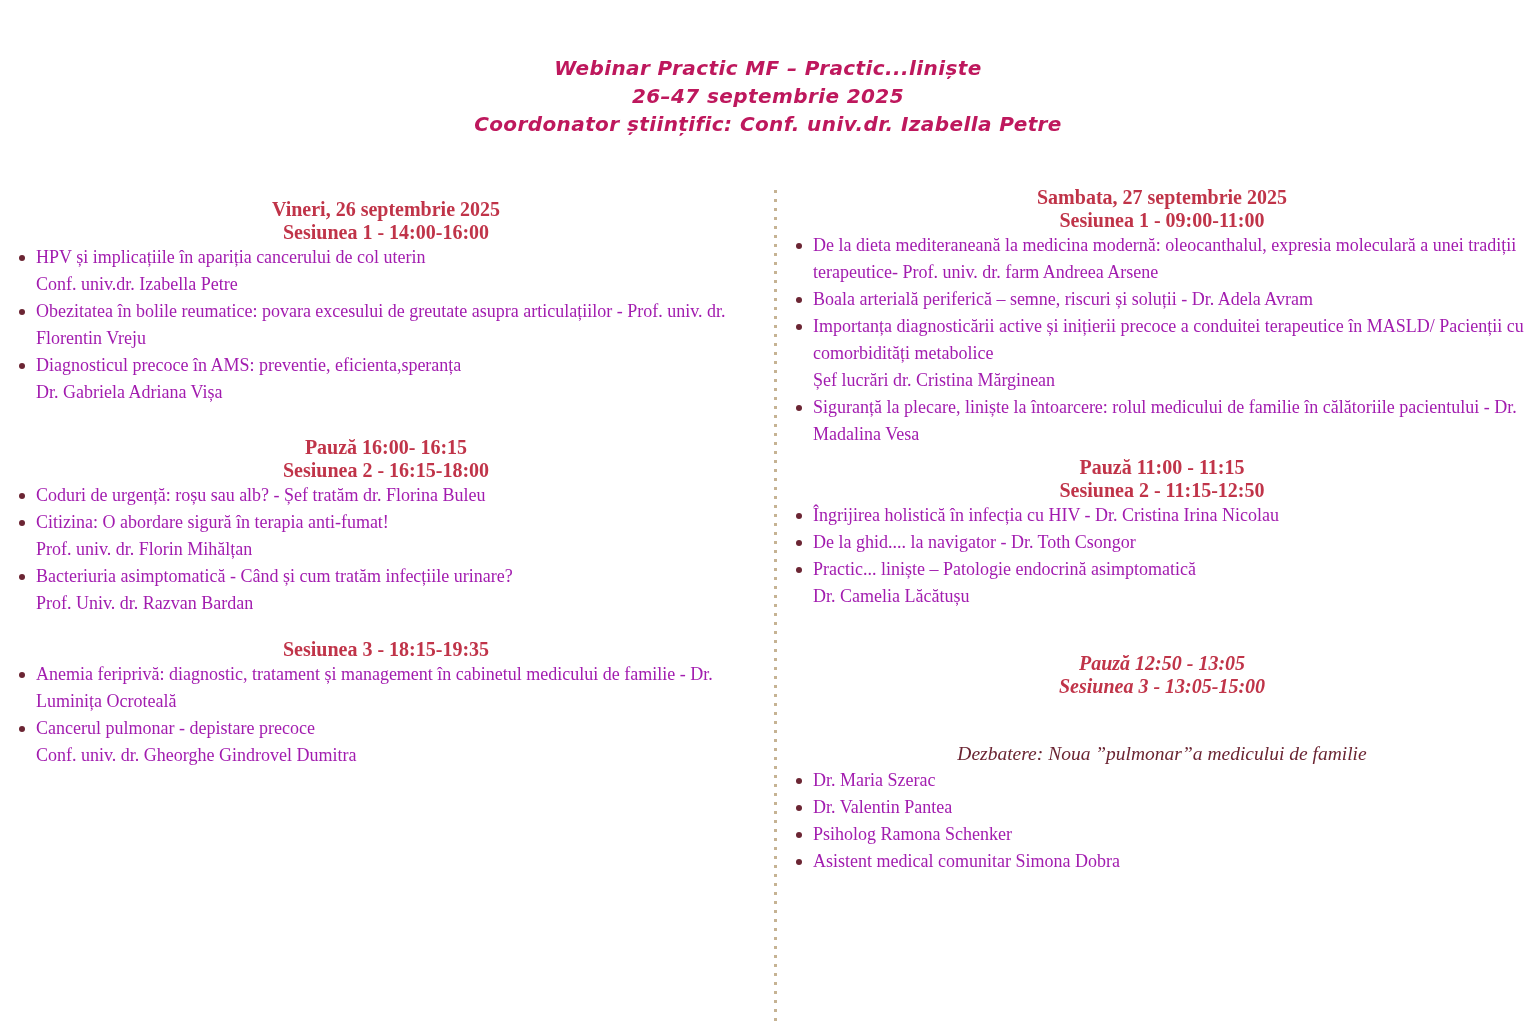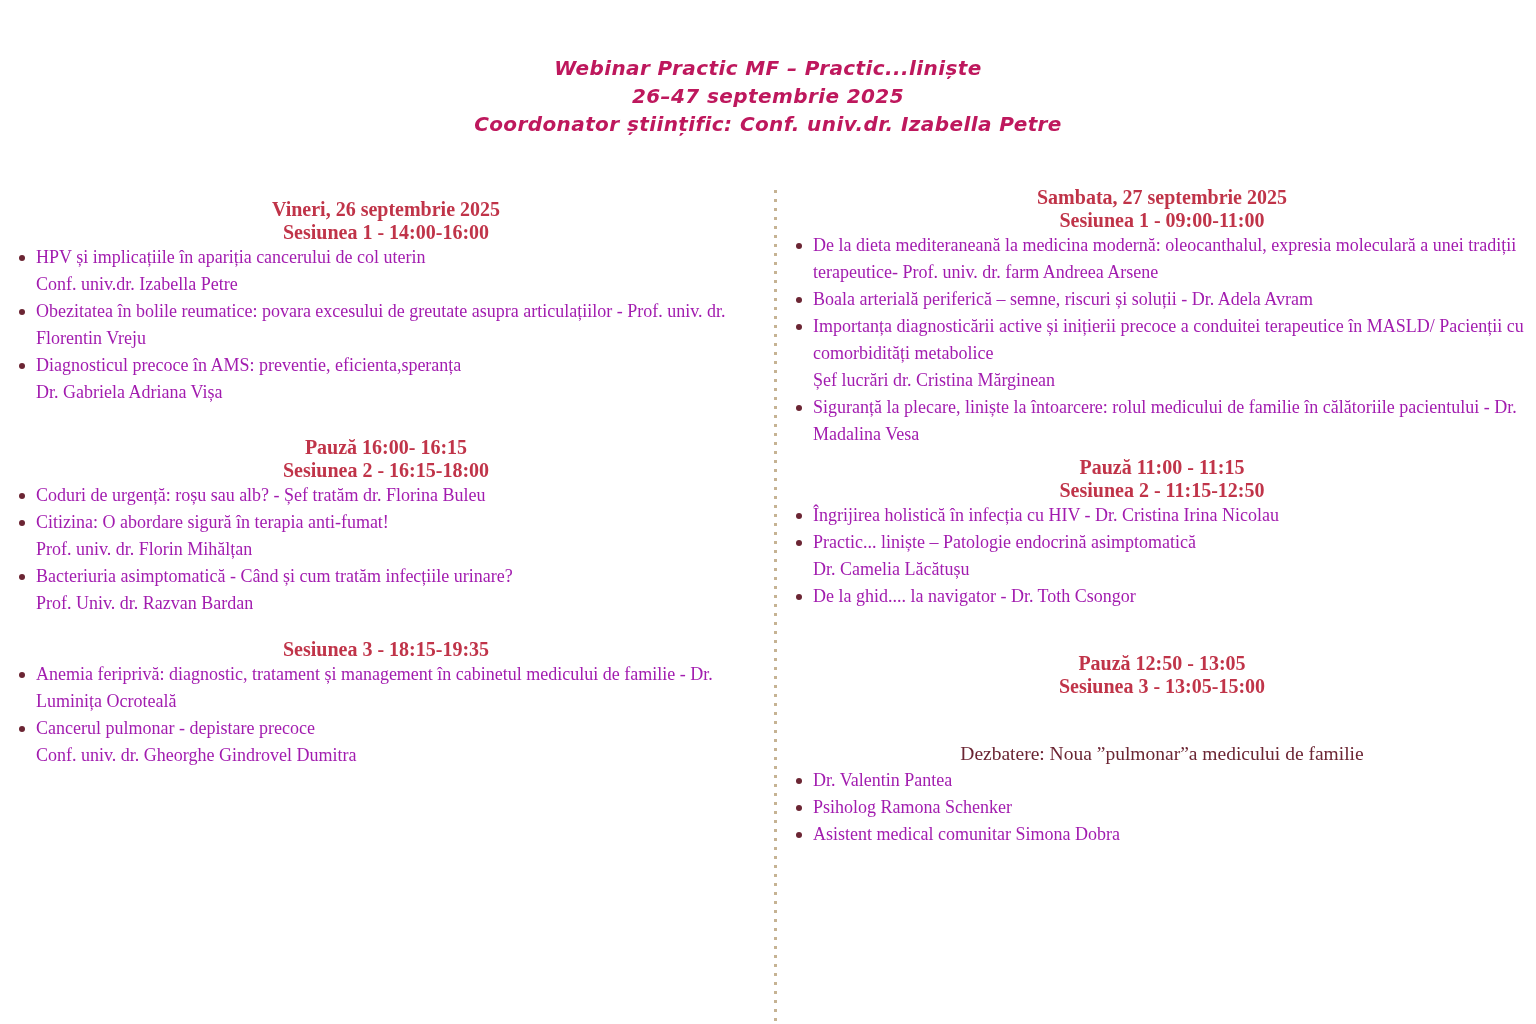--- a/index.html
+++ b/index.html
@@ -67,21 +67,21 @@
     font-size: 19.5px; line-height: 27px;
   }
 
   
   .mt36 { margin-top: 36px; }
   .mt30 { margin-top: 30px; }
   .mt26 { margin-top: 26px; }
   .mt21 { margin-top: 21px; }
   .mt37 { margin-top: 37px; }
   .mt8  { margin-top: 8px; }
-  .mt42 { margin-top: 42px; }
+  .mt42 { margin-top: 42px; font-style: italic; }
   .mt5  { margin-top: 5px; }
 </style>
 </head>
 <body>
 
 <div class="page">
 
   <header class="page-header">
     <div class="t">Webinar Practic MF  – Practic...liniște</div>
     <div class="t">26–47 septembrie 2025</div>
@@ -145,33 +145,34 @@
       <li>Siguranță la plecare, liniște la întoarcere: rolul medicului de familie în călătoriile pacientului - Dr. Madalina Vesa</li>
     </ul>
 
     <div class="session-header mt8">
       <span class="line">Pauză 11:00 - 11:15</span>
       <span class="line">Sesiunea 2 - 11:15-12:50</span>
     </div>
 
     <ul class="items mt8">
       <li>Îngrijirea holistică în infecția cu HIV - Dr. Cristina Irina Nicolau</li>
+      <li>De la ghid.... la navigator - Dr. Toth Csongor</li>
       <li>Practic... liniște – Patologie endocrină asimptomatică
 Dr. Camelia Lăcătușu</li>
-      <li>De la ghid.... la navigator - Dr. Toth Csongor</li>
     </ul>
 
     <div class="session-header mt42">
       <span class="line">Pauză 12:50 - 13:05</span>
       <span class="line">Sesiunea 3 - 13:05-15:00</span>
     </div>
 
     <div class="debate-title mt42">Dezbatere: Noua ”pulmonar”a medicului de familie</div>
 
     <ul class="items mt5">
+      <li>Dr. Maria Szerac</li>
       <li>Dr. Valentin Pantea</li>
       <li>Psiholog Ramona Schenker</li>
       <li>Asistent medical comunitar Simona Dobra</li>
     </ul>
 
   </section>
 
 </div>
 
 </body></html>

